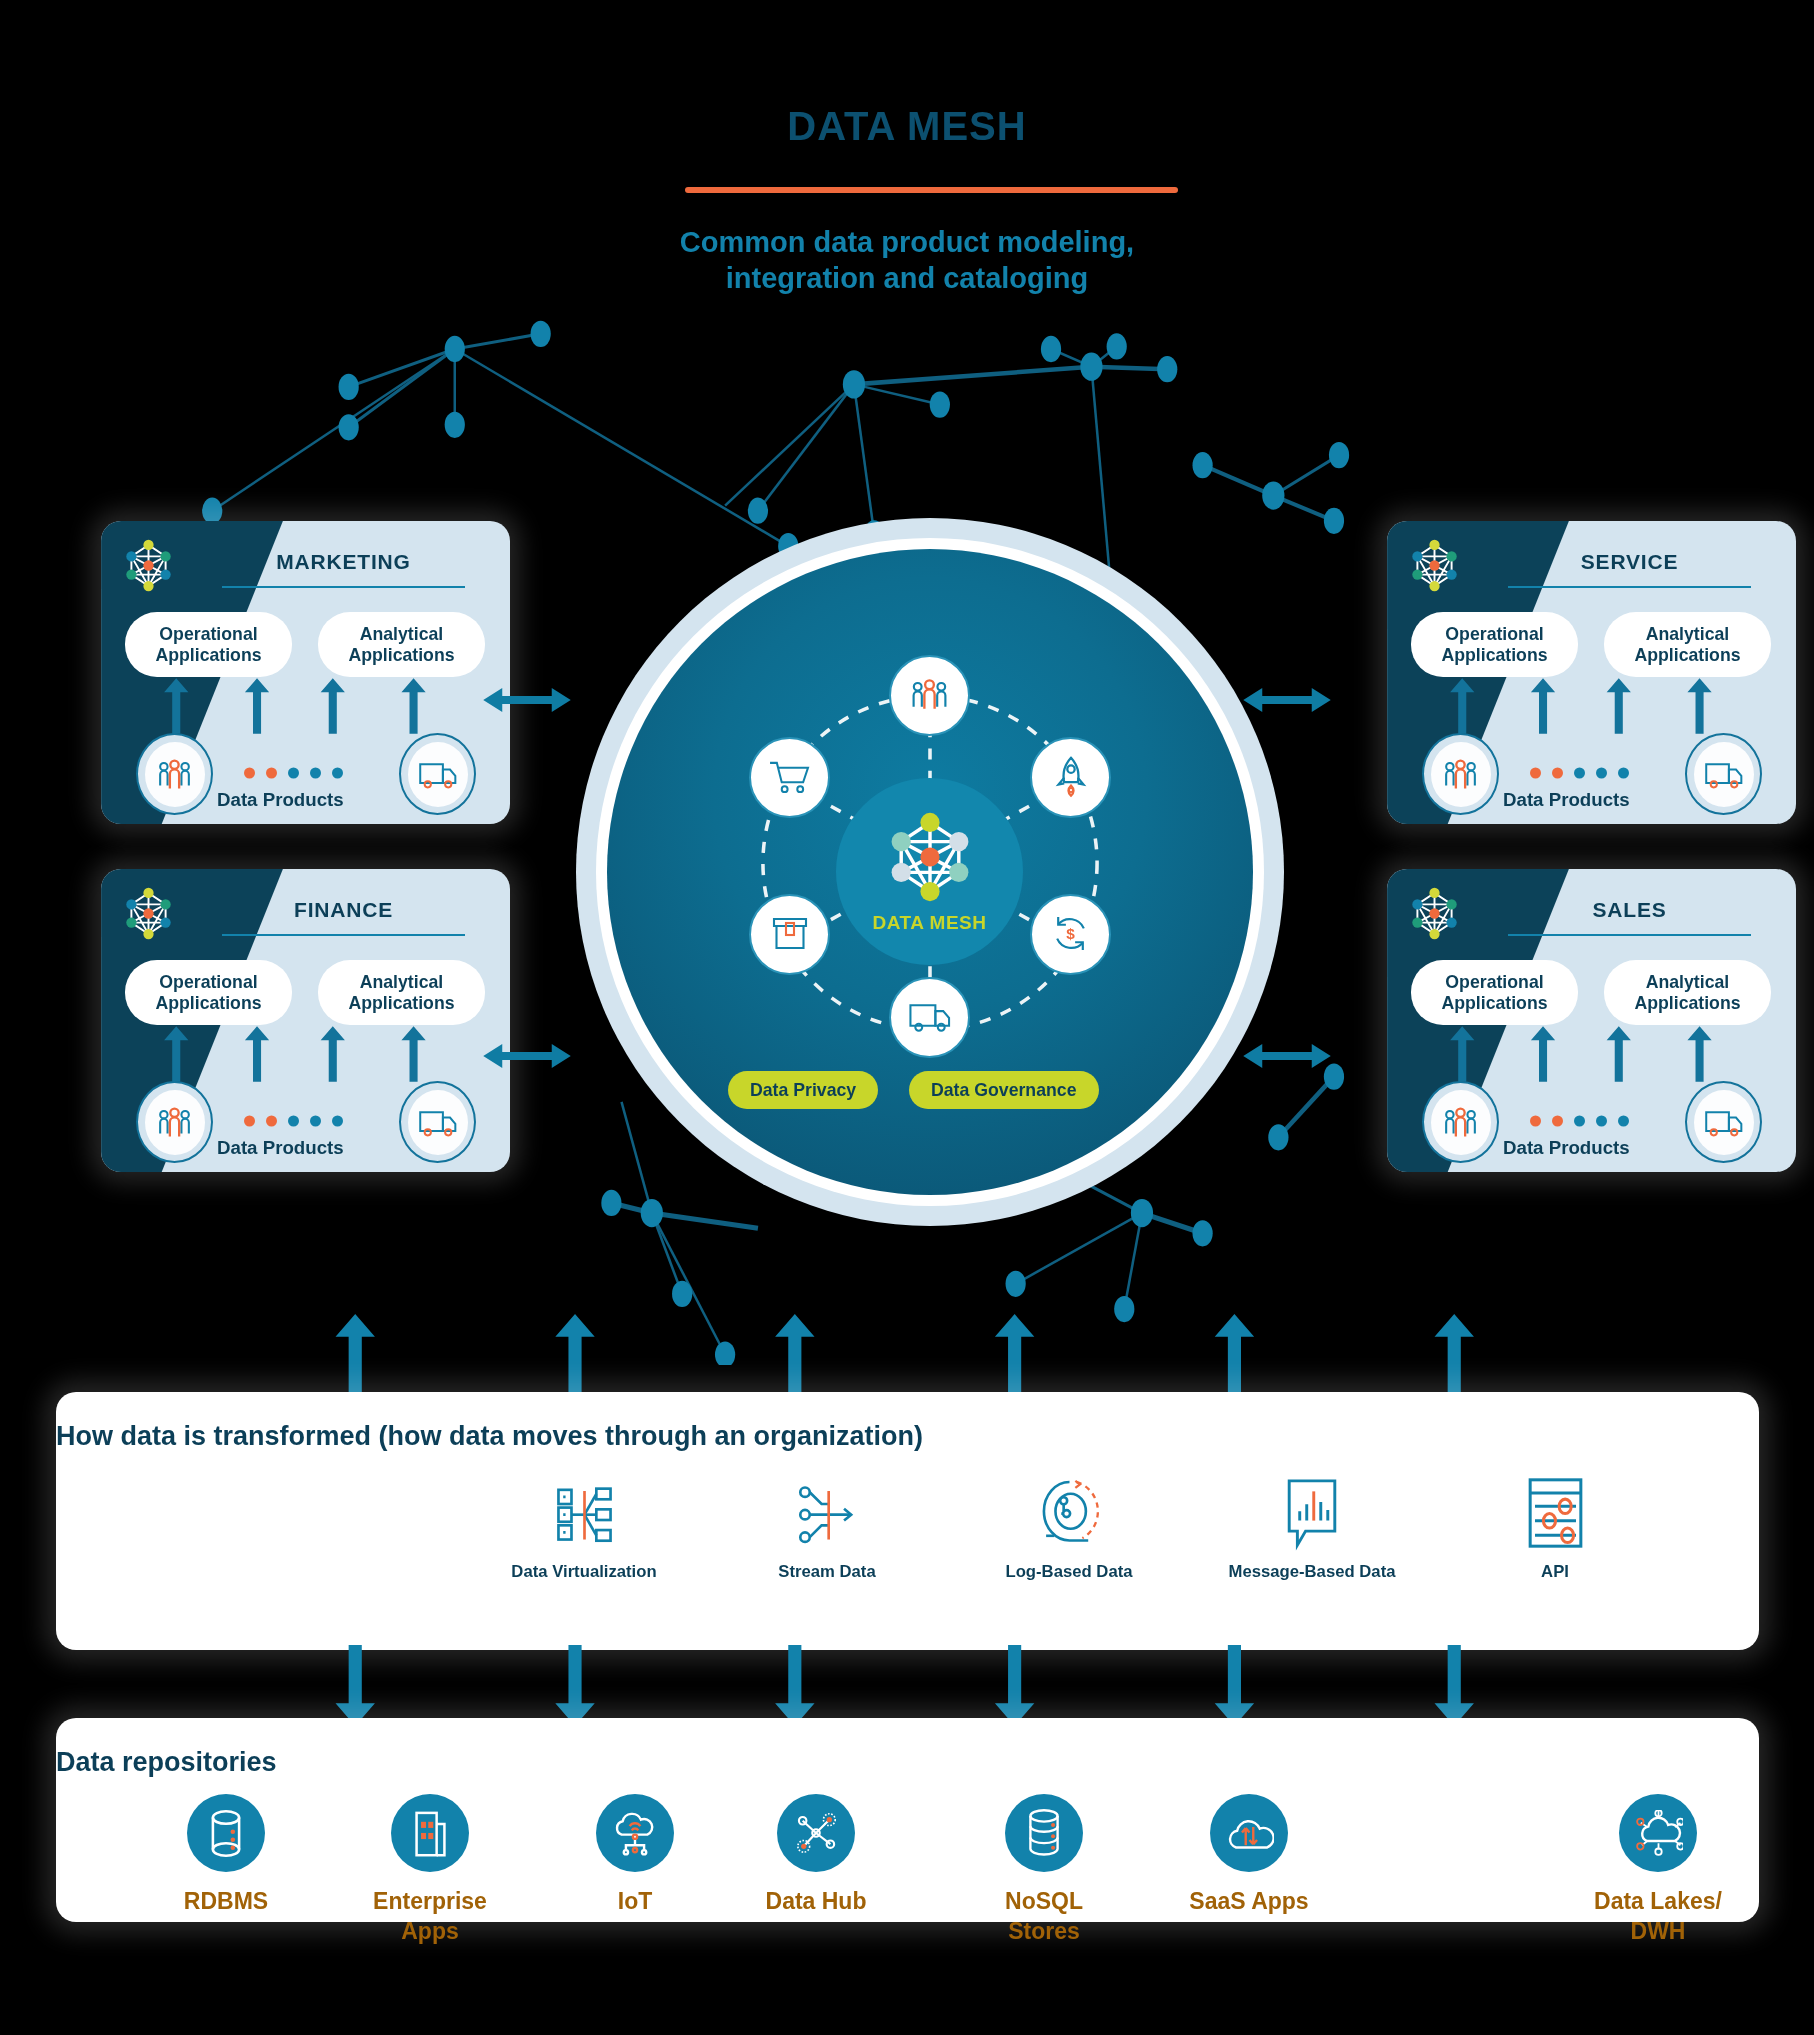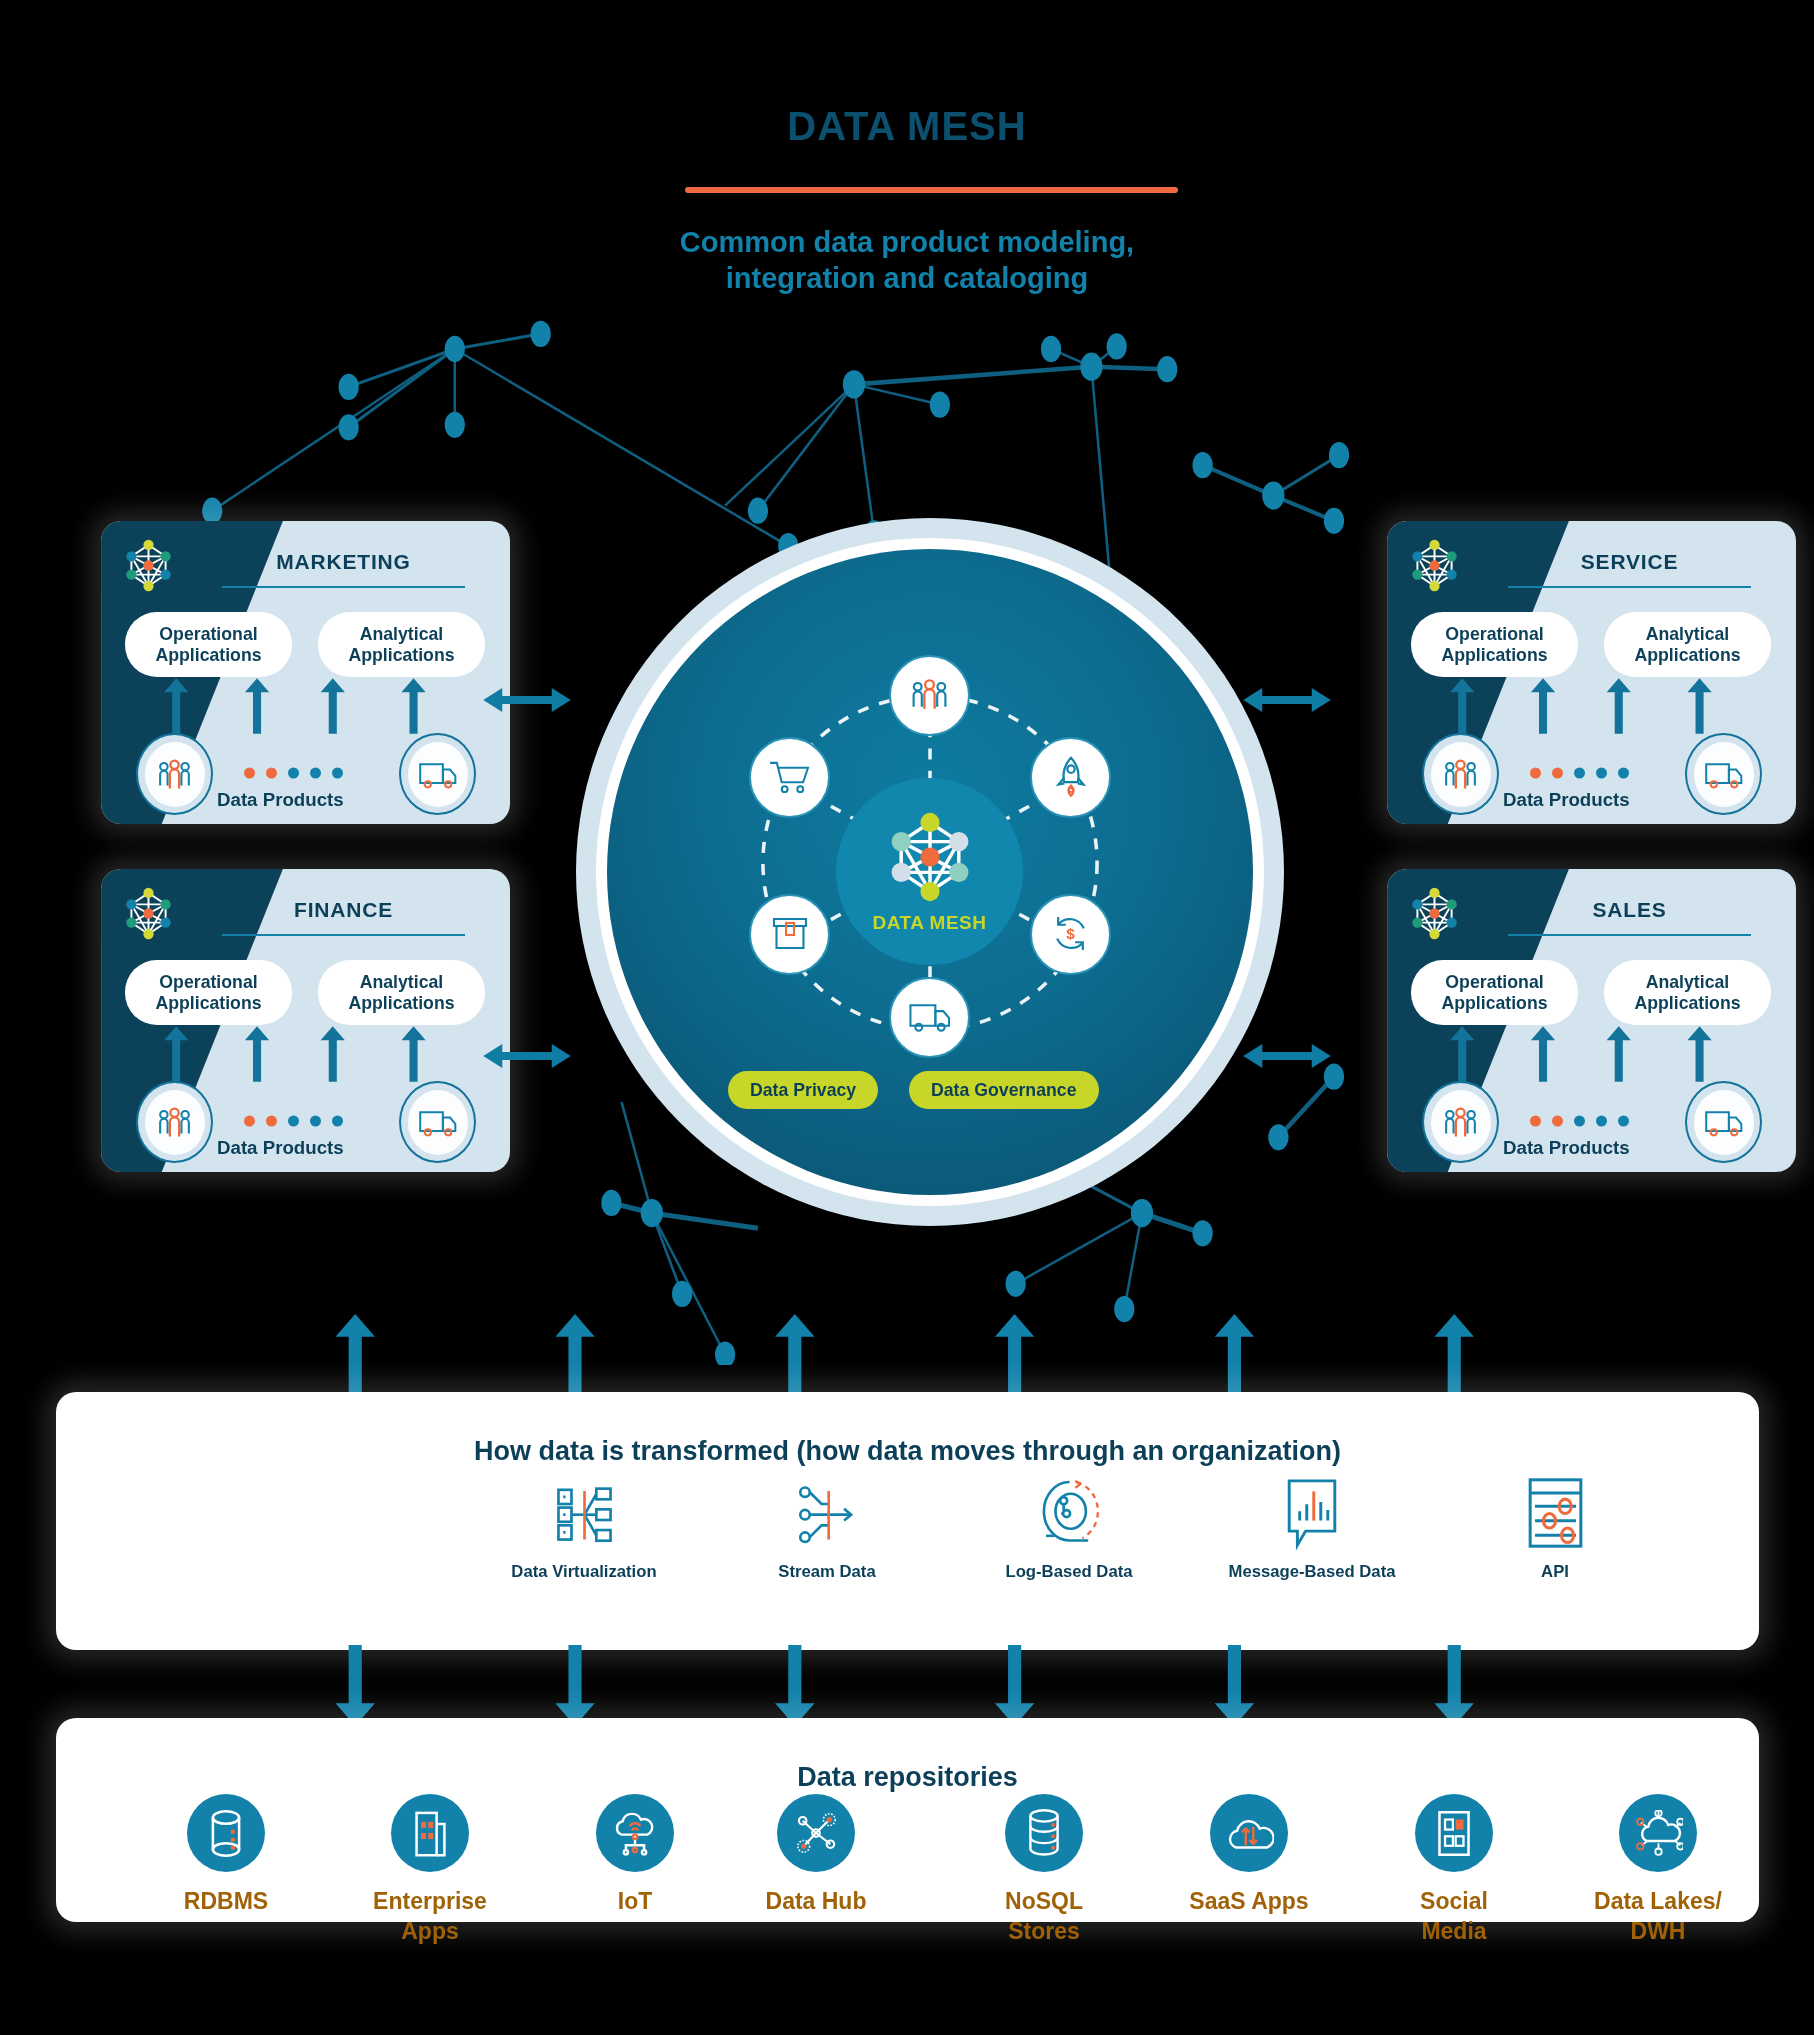--- a/index.html
+++ b/index.html
@@ -126,22 +126,22 @@
 
   
   .panel {
     position: absolute; left: 56px; width: 1703px;
     background: #ffffff; border-radius: 20px;
     box-shadow: 0 0 25px 12px rgba(255,255,255,0.14);
   }
   #panel-transform { top: 1392px; height: 258px; }
   #panel-repos     { top: 1718px; height: 204px; }
   .panel-title {
-    position: absolute; top: 44px; left: 0; width: 100%;
-    text-align: center; font-size: 27px; font-weight: 700; color: #0c3f58;
+    position: absolute; top: 29px; left: 0; width: 100%;
+    font-size: 27px; font-weight: 700; color: #0c3f58;
   }
   .tile { position: absolute; top: 83px; width: 192px; text-align: center; }
   .tile .glyph { height: 76px; display:flex; align-items:center; justify-content:center; }
   .tile .tlabel { margin-top: 11px; font-size: 16.7px; font-weight: 700; color: #0c3f58; line-height: 1.25; }
   .rtile { position: absolute; top: 76px; width: 152px; text-align: center; }
   .rtile .rcircle {
     width: 78px; height: 78px; border-radius: 50%; background: #1282ab;
     margin: 0 auto; display: flex; align-items: center; justify-content: center;
   }
   .rtile .rlabel { margin-top: 15px; font-size: 23px; font-weight: 700; color: #a16207; line-height: 1.3; }
@@ -873,32 +873,20 @@
         <path d="M20 66 a16 16 0 0 1 2 -31 a22 22 0 0 1 42 -4 a17 17 0 0 1 14 35 Z" fill="none" stroke="#fff" stroke-width="4.5"></path>
         <g fill="none" stroke="#ef6a3d" stroke-width="4.5">
           <path d="M38 62 V30 M38 30 L31 38 M38 30 L45 38"></path>
           <path d="M52 28 V60 M52 60 L45 52 M52 60 L59 52"></path>
         </g>
       </svg>
     </div>
     <div class="rlabel">SaaS Apps</div>
   </div>
 
-  <div class="rtile" style="left:1322px">
-    <div class="rcircle">
-      <svg width="38" height="49" viewBox="0 0 68 86">
-        <rect x="8" y="5" width="52" height="76" fill="none" stroke="#fff" stroke-width="4.5"></rect>
-        <rect x="18" y="18" width="14" height="18" fill="none" stroke="#fff" stroke-width="4"></rect>
-        <rect x="37" y="18" width="14" height="18" fill="#ef6a3d"></rect>
-        <rect x="18" y="48" width="14" height="17" fill="none" stroke="#fff" stroke-width="4"></rect>
-        <rect x="37" y="48" width="14" height="17" fill="none" stroke="#fff" stroke-width="4"></rect>
-      </svg>
-    </div>
-    <div class="rlabel">Social<br>Media</div>
-  </div>
 
   <div class="rtile" style="left:1526px">
     <div class="rcircle">
       <svg width="49" height="46" viewBox="0 0 90 86">
         <path d="M24 58 a14 14 0 0 1 2 -27 a19 19 0 0 1 37 -3 a15 15 0 0 1 12 30 Z" fill="none" stroke="#fff" stroke-width="4.5"></path>
         <g fill="none" stroke="#fff" stroke-width="3.4">
           <path d="M45 12 V2 M24 32 L12 24 M76 32 L86 24 M24 58 L14 66 M76 58 L86 66 M45 62 V74"></path>
           <circle cx="45" cy="6" r="6"></circle>
             <circle cx="86" cy="22" r="6"></circle>
           <circle cx="86" cy="68" r="6"></circle>

